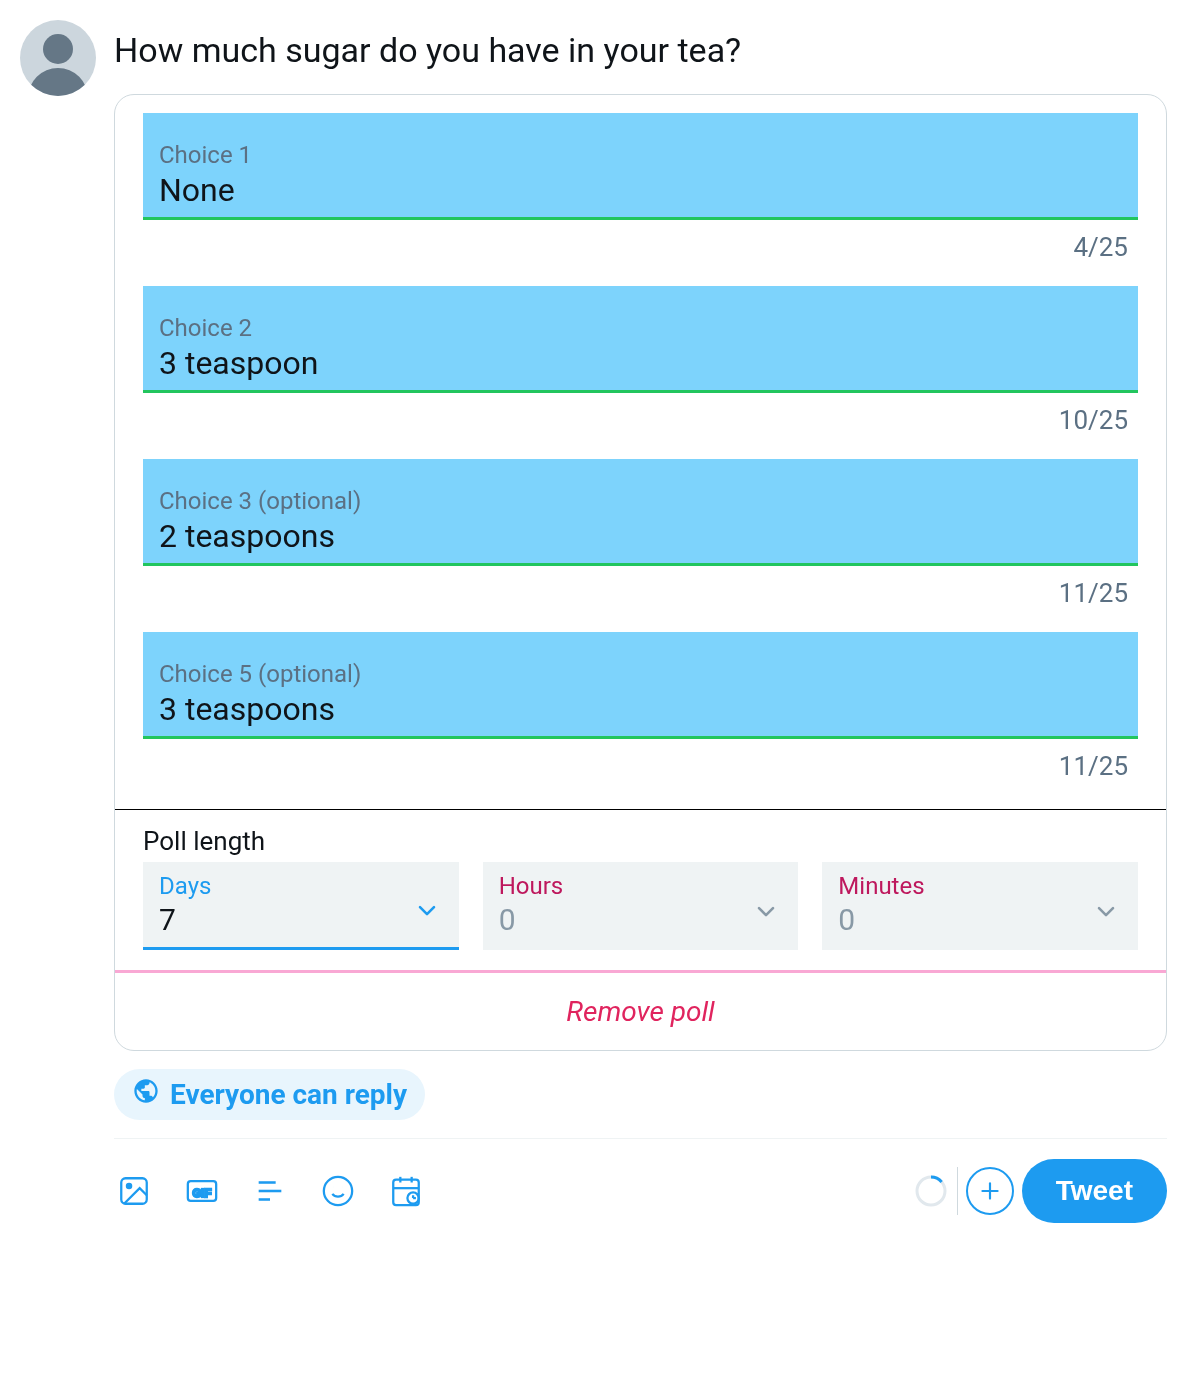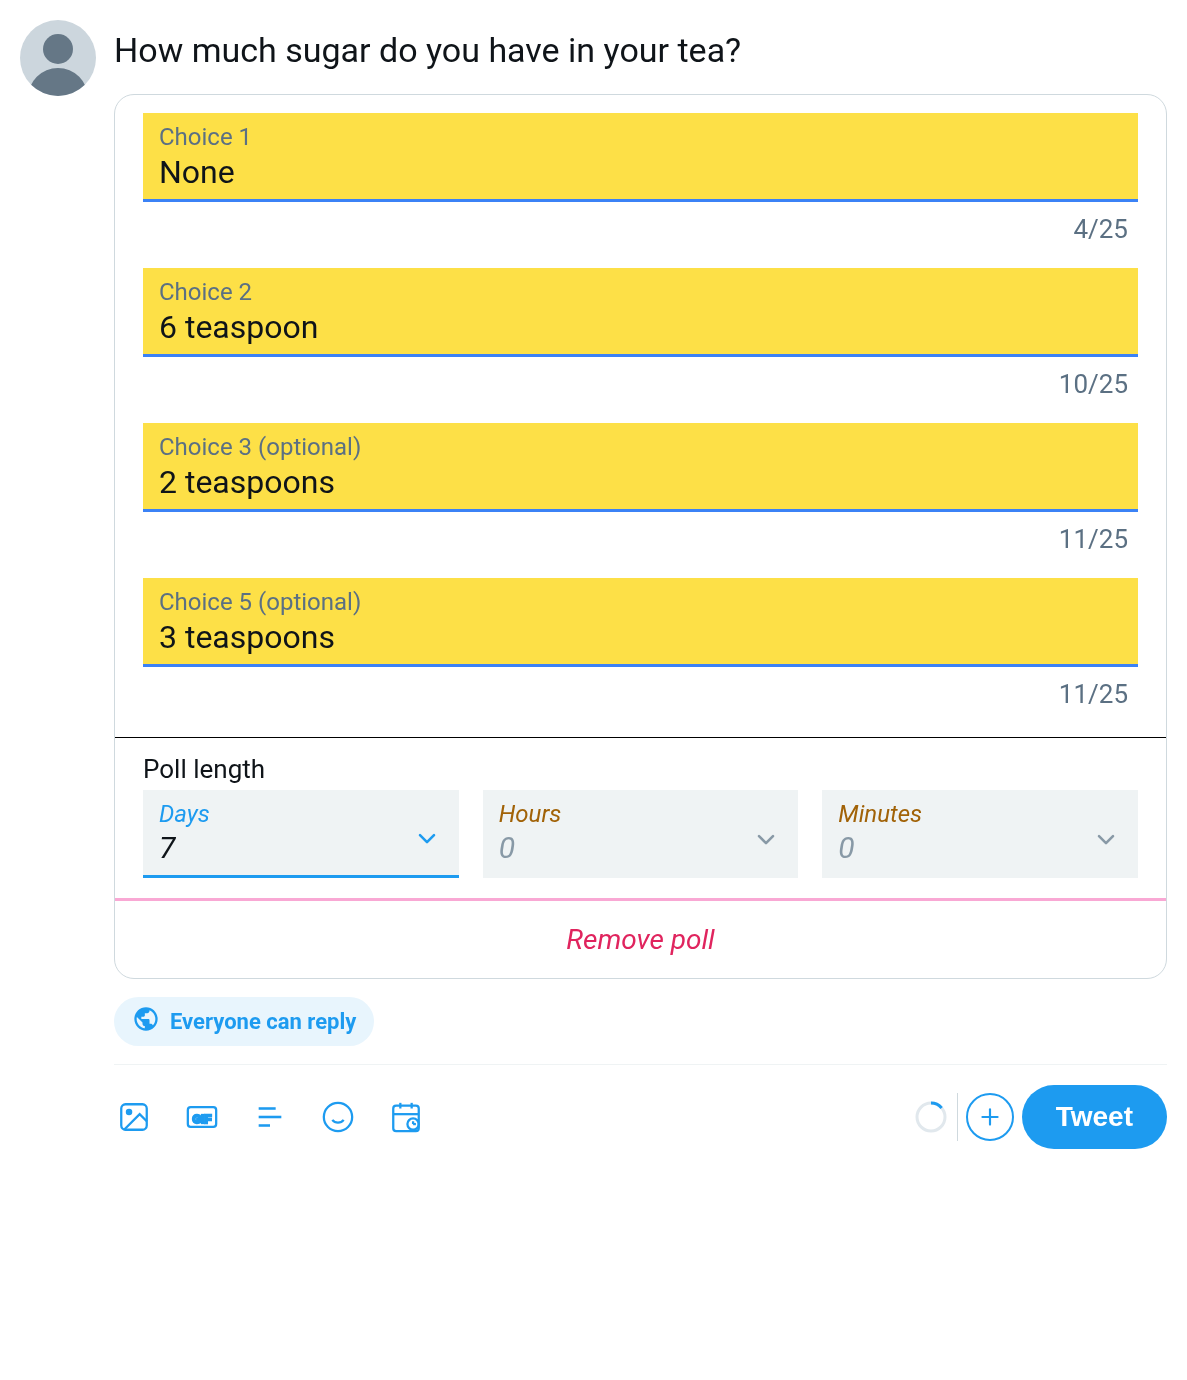--- a/index.html
+++ b/index.html
@@ -55,23 +55,23 @@
     }
     .poll-card {
       border: 1px solid #cfd9de;
       border-radius: 20px;
       overflow: hidden;
     }
     .choices {
       padding: 18px 28px 4px 28px;
     }
     .choice-field {
-      background: #fde047;
-      border-bottom: 3px solid #3b82f6;
-      padding: 10px 16px 8px 16px;
+      background: #7dd3fc;
+      border-bottom: 3px solid #22c55e;
+      padding: 28px 16px 8px 16px;
     }
     .choice-label {
       font-size: 24px;
       color: #5b7083;
     }
     .choice-value {
       font-size: 32px;
       color: #0f1419;
       padding-top: 2px;
       min-height: 40px;
@@ -93,28 +93,27 @@
     }
     .length-selects {
       display: flex;
       gap: 24px;
     }
     .length-select {
       flex: 1;
       background: #eff3f4;
       padding: 10px 6px 10px 16px;
       position: relative;
-      font-style: italic;
     }
     .length-select.active {
       border-bottom: 3px solid #1d9bf0;
     }
     .select-label {
       font-size: 24px;
-      color: #a16207;
+      color: #be185d;
     }
     .length-select.active .select-label {
       color: #1d9bf0;
     }
     .select-value {
       font-size: 30px;
       color: #8899a6;
       padding-top: 2px;
     }
     .length-select.active .select-value {
@@ -140,21 +139,21 @@
     .reply-row {
       padding: 18px 0 14px 0;
       display: flex;
     }
     .reply-pill {
       display: inline-flex;
       align-items: center;
       gap: 10px;
       background: #e8f5fd;
       color: #1d9bf0;
-      font-size: 22px;
+      font-size: 28px;
       font-weight: 700;
       padding: 8px 18px;
       border-radius: 999px;
     }
     .divider {
       border: none;
       border-top: 1px solid #eff3f4;
       margin: 4px 0 16px 0;
     }
     .toolbar {
@@ -219,21 +218,21 @@
       <div class="choices">
 
         <div class="choice-field">
           <div class="choice-label">Choice 1</div>
           <div class="choice-value">None</div>
         </div>
         <div class="choice-counter">4/25</div>
 
         <div class="choice-field">
           <div class="choice-label">Choice 2</div>
-          <div class="choice-value">6 teaspoon</div>
+          <div class="choice-value">3 teaspoon</div>
         </div>
         <div class="choice-counter">10/25</div>
 
         <div class="choice-field">
           <div class="choice-label">Choice 3 (optional)</div>
           <div class="choice-value">2 teaspoons</div>
         </div>
         <div class="choice-counter">11/25</div>
 
         <div class="choice-field">

